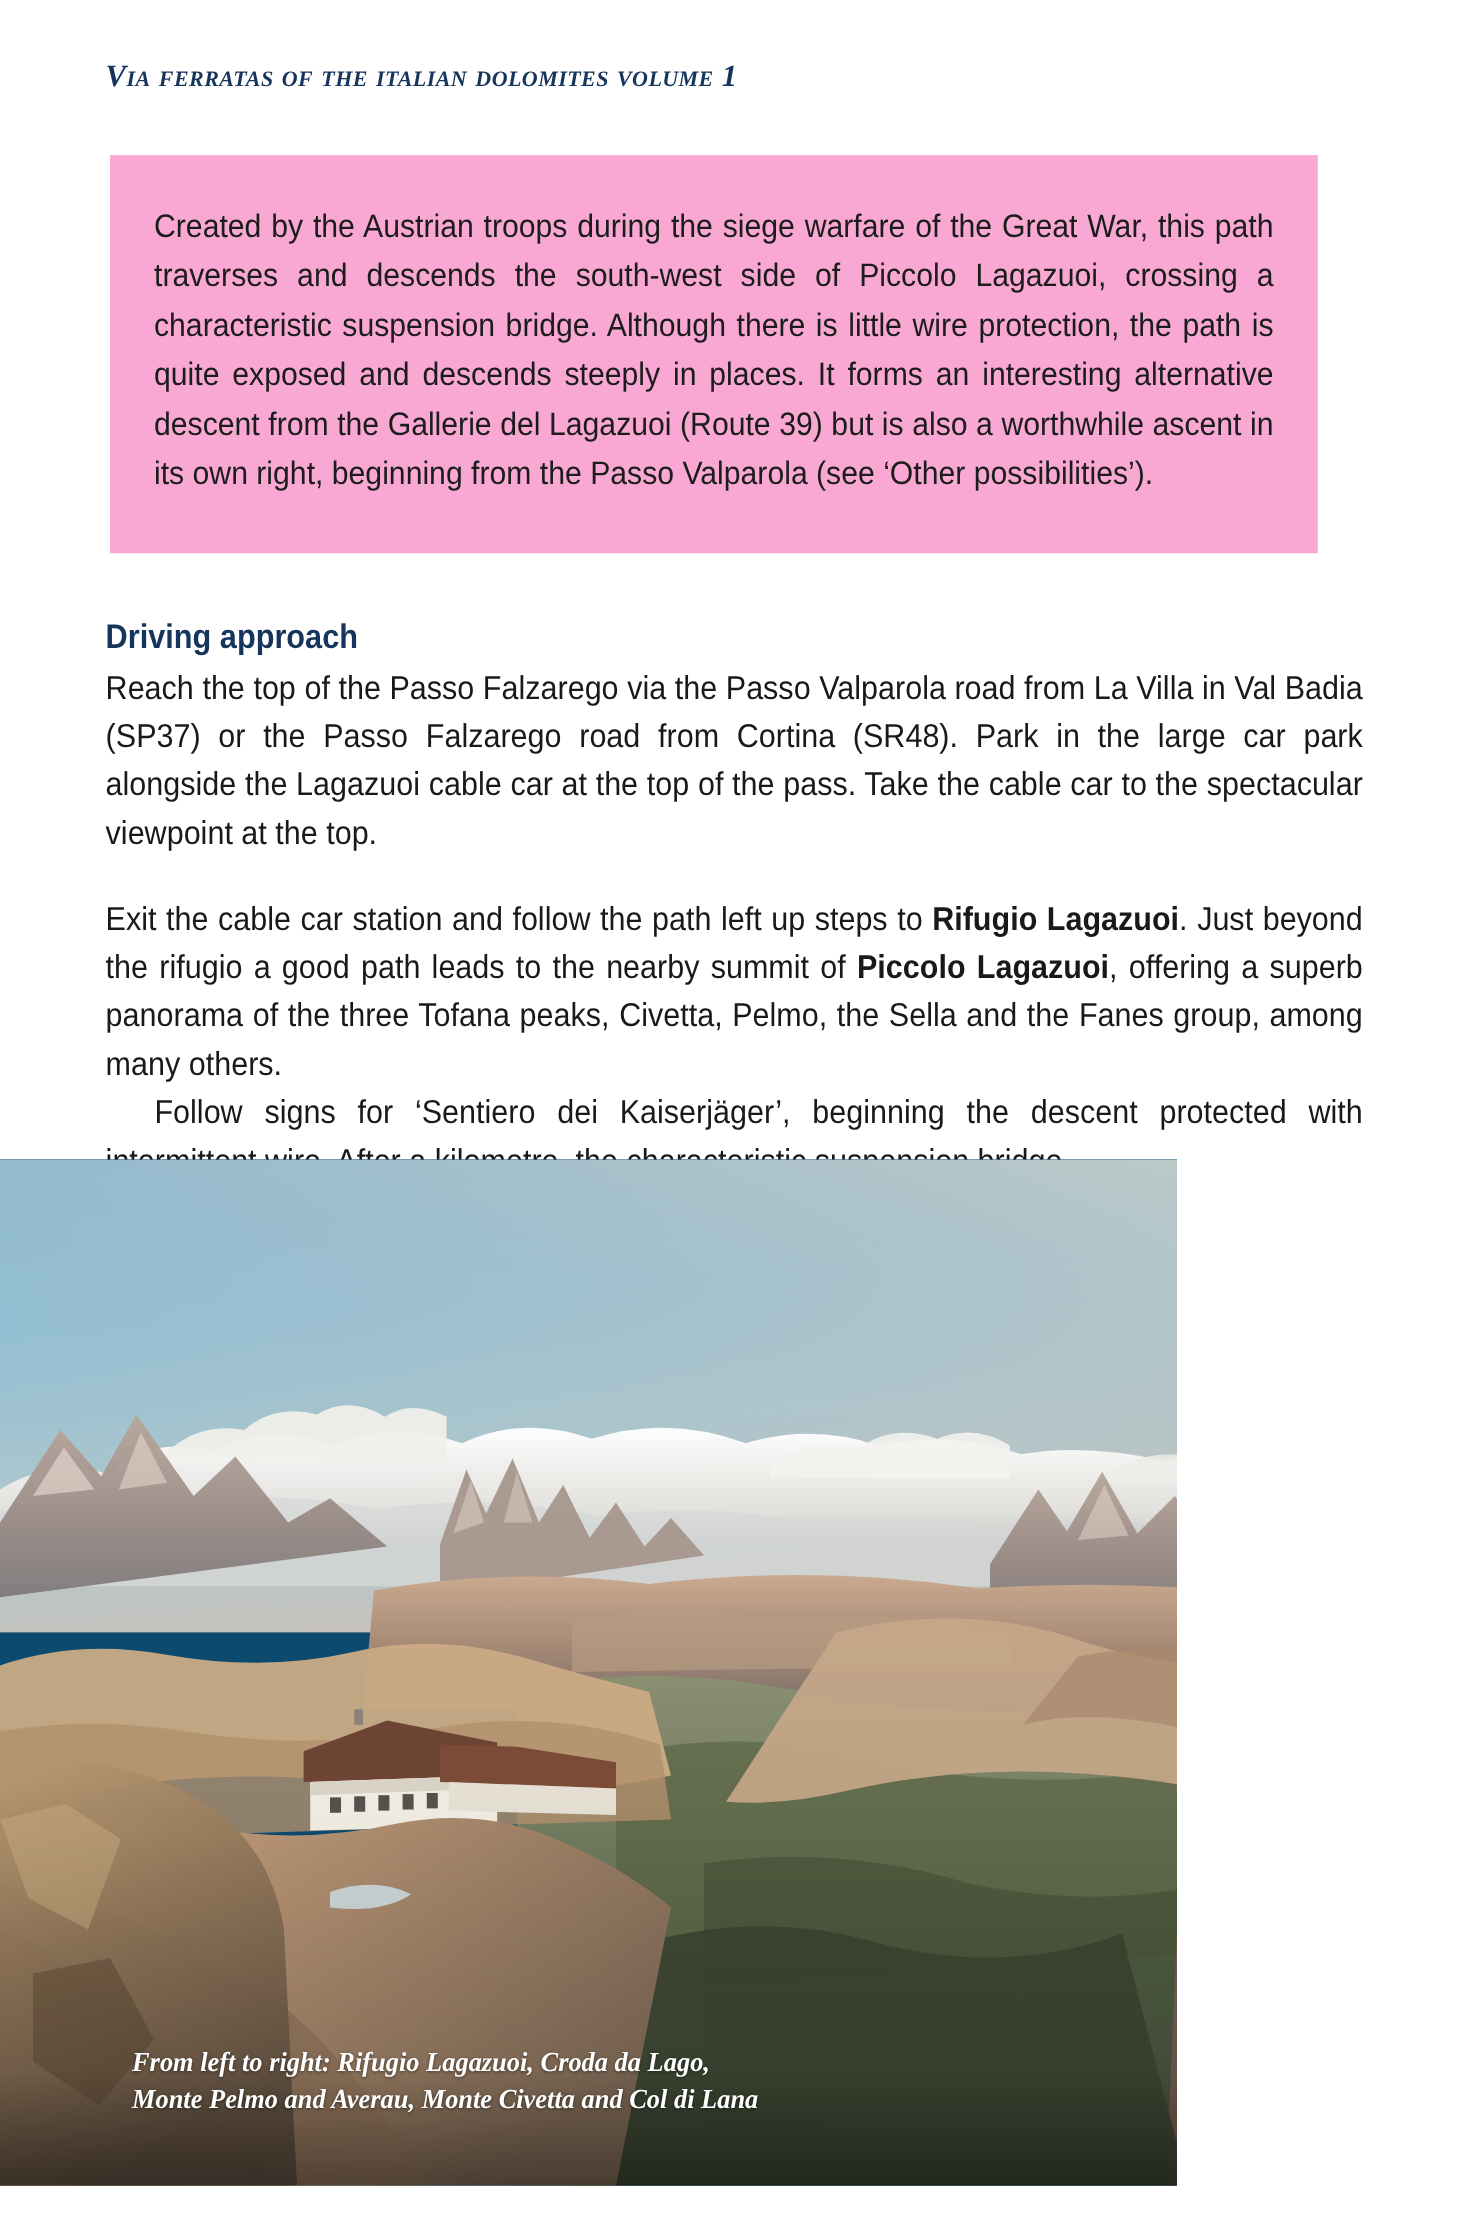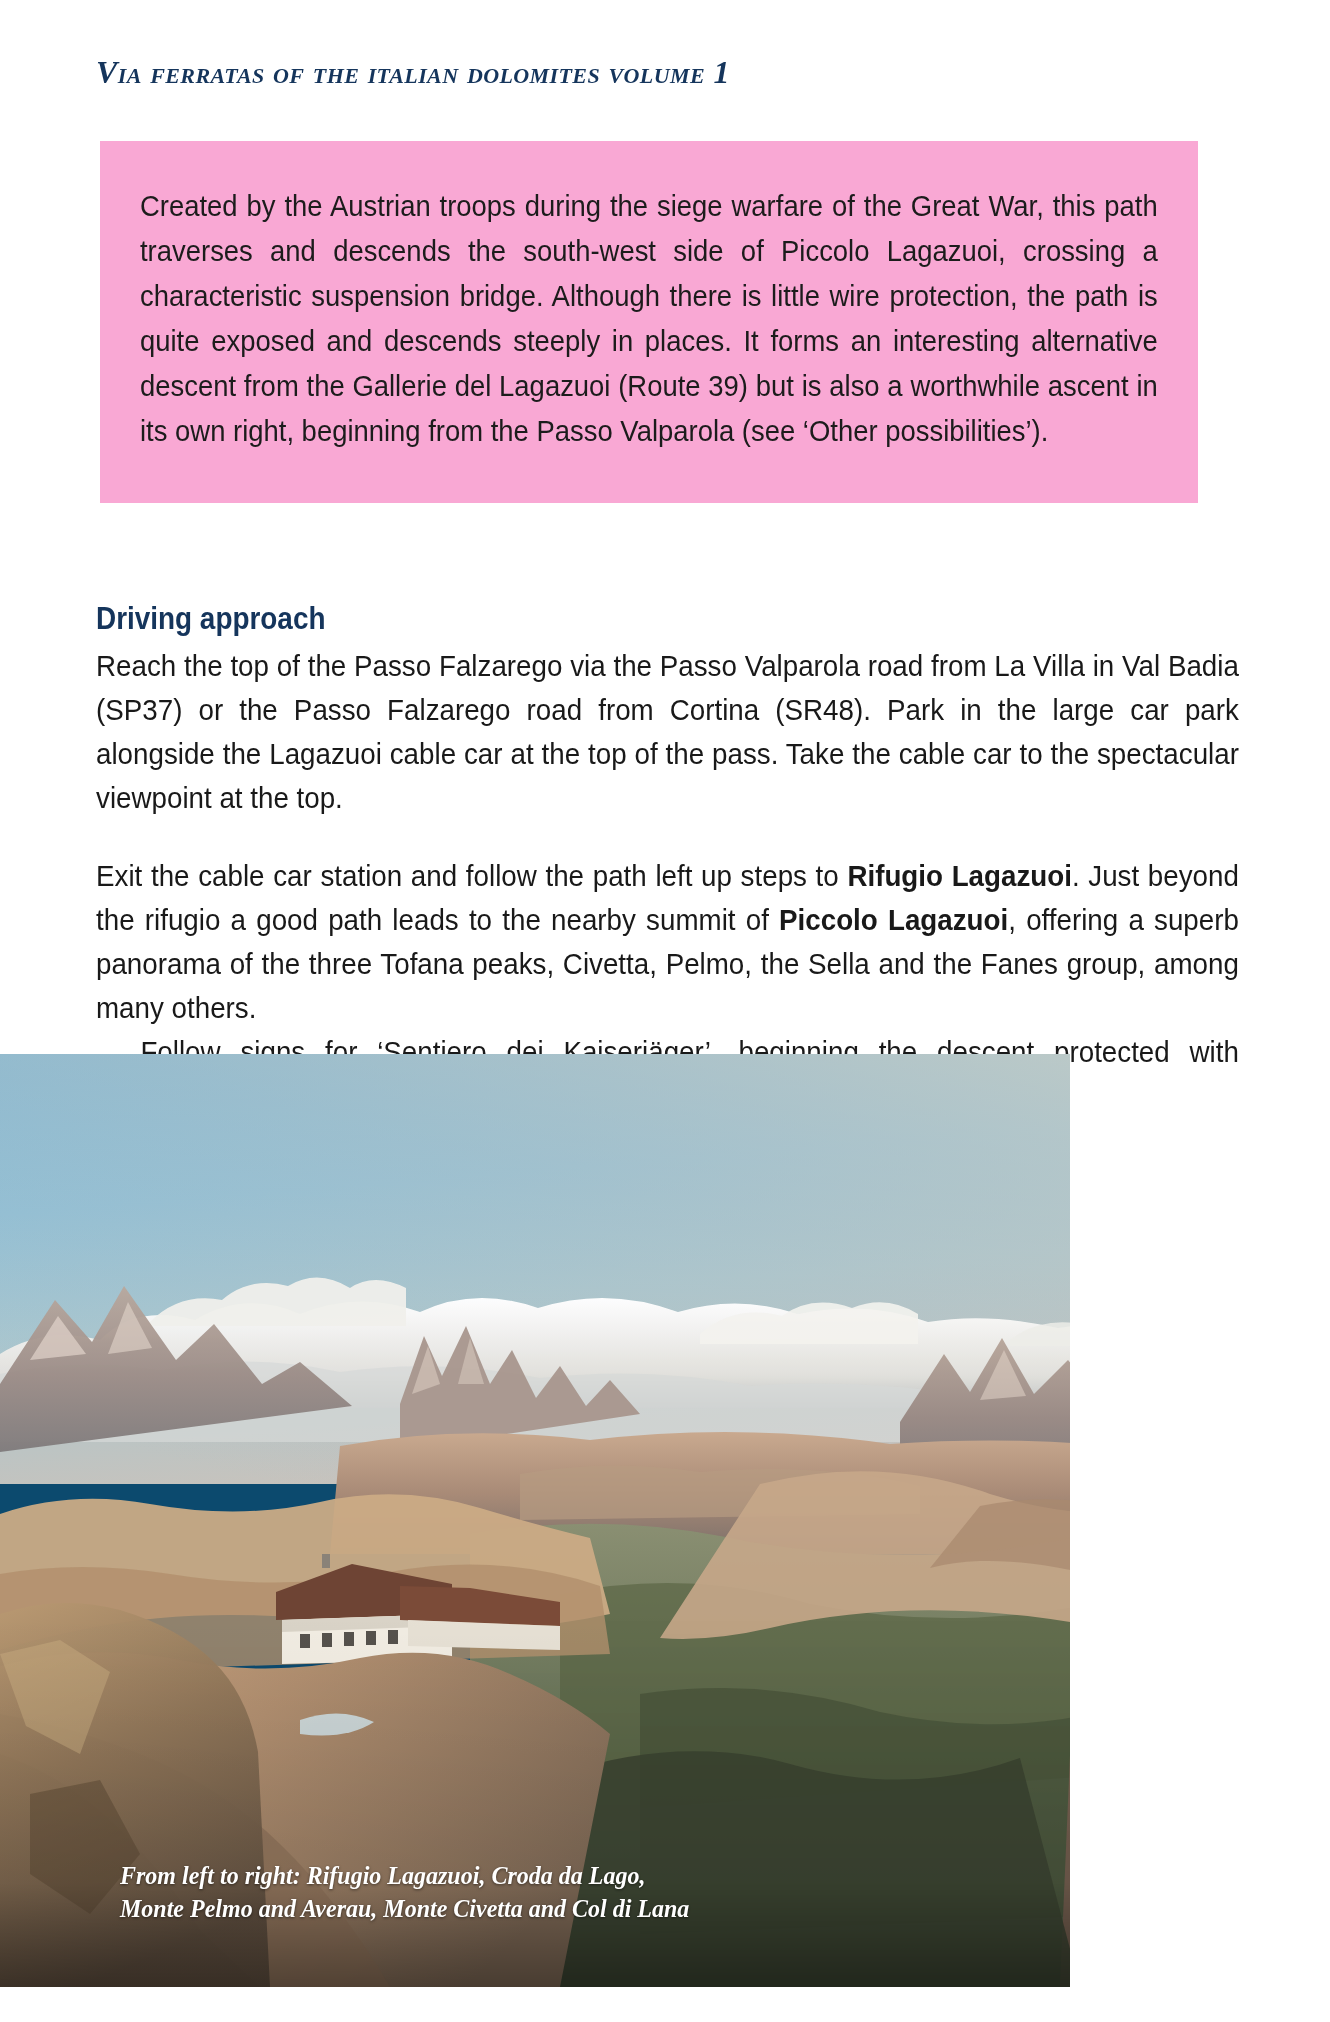--- a/index.html
+++ b/index.html
@@ -23,21 +23,21 @@
   
   .running-header {
     position: absolute;
     left: 96px;
     top: 54px;
     width: 1140px;
     color: #15355c;
     font-family: "Liberation Serif", serif;
     font-style: italic;
     font-weight: 700;
-    font-size: 32px;
+    font-size: 28px;
     letter-spacing: 0.4px;
     font-variant: small-caps;
     text-transform: lowercase;
     white-space: nowrap;
   }
   .running-header::first-letter { text-transform: uppercase; }
 
   
   .intro-box {
     position: absolute;
@@ -61,21 +61,20 @@
     transform-origin: left top;
     width: 107.5%;
   }
 
   
   .content {
     position: absolute;
     left: 96px;
     top: 560px;
     width: 1143px;
-    margin-top: 40px;
   }
   .section-heading {
     font-family: "Liberation Sans", sans-serif;
     font-weight: 700;
     font-size: 31px;
     line-height: 38px;
     color: #15355c;
     margin: 0 0 6px 0;
     transform: scaleX(0.9);
     transform-origin: left top;

